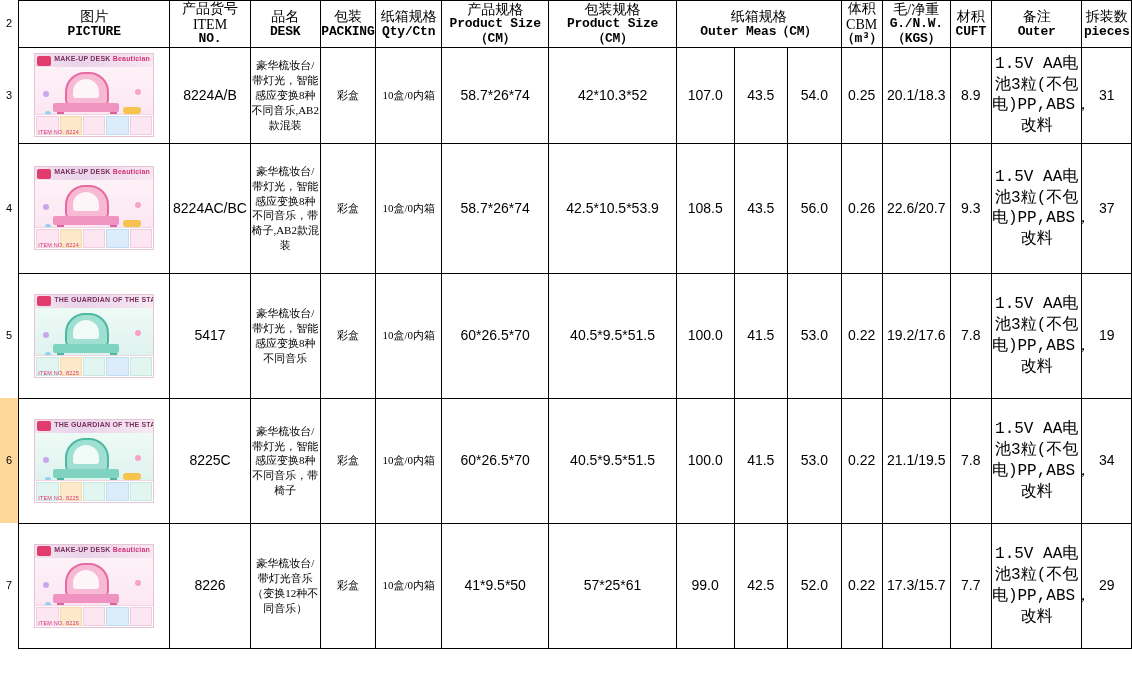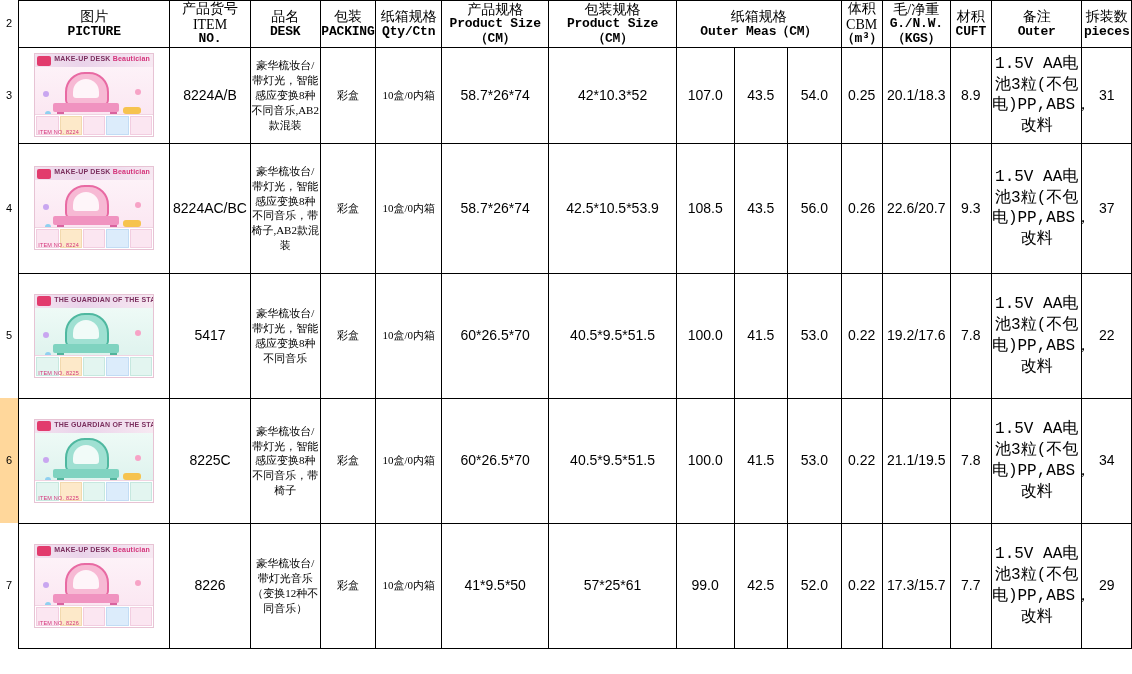--- a/index.html
+++ b/index.html
@@ -422,21 +422,21 @@
         <td class="cn">10盒/0内箱</td>
         <td class="cell">60*26.5*70</td>
         <td class="cell">40.5*9.5*51.5</td>
         <td class="cell">100.0</td>
         <td class="cell">41.5</td>
         <td class="cell">53.0</td>
         <td class="cell">0.22</td>
         <td class="cell">19.2/17.6</td>
         <td class="cell">7.8</td>
         <td class="remark">1.5V AA电池3粒(不包电)PP,ABS，改料</td>
-        <td class="cell">22</td>
+        <td class="cell">19</td>
       </tr>
 
       <tr style="height:125px">
         <td class="rowhdr sel">6</td>
         <td class="pic">
           <div class="thumb teal">
             <div class="band"></div>
             <div class="logo"></div>
             <div class="band-text"><span>THE GUARDIAN OF THE STAR</span></div>
             <div class="stage">

